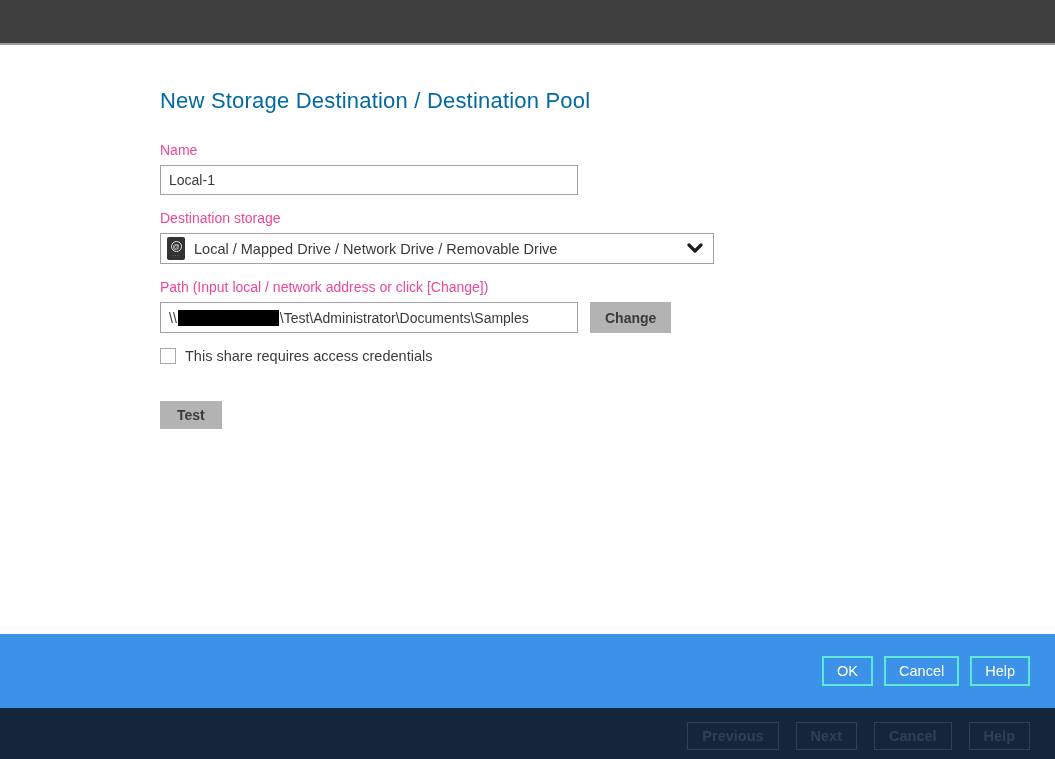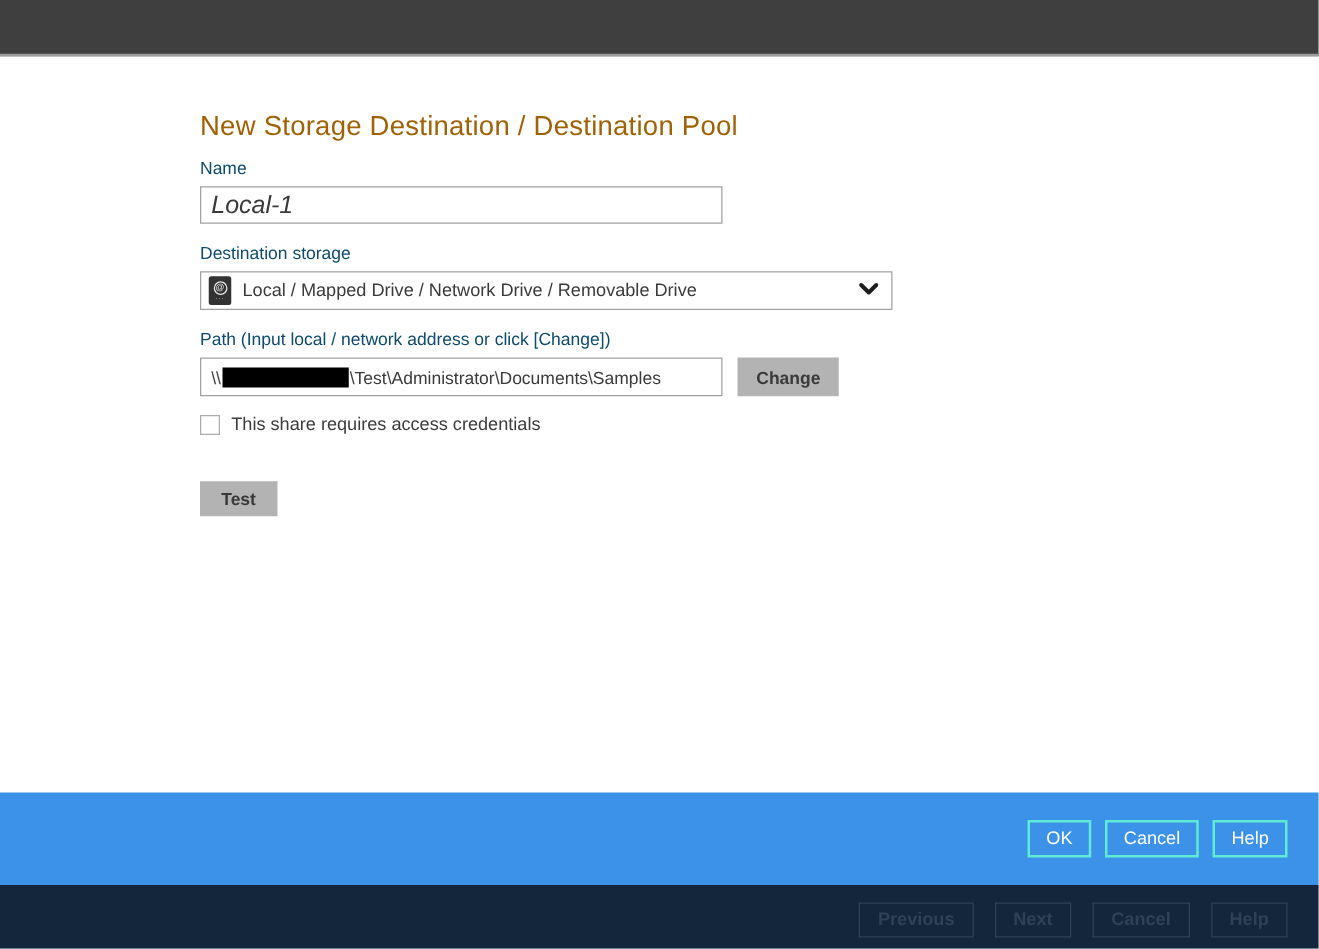--- a/index.html
+++ b/index.html
@@ -21,40 +21,39 @@
 
   
   .content {
     position: absolute; top: 47px; left: 0; right: 0; bottom: 125px;
     background: #ffffff;
     padding: 41px 0 0 160px;
   }
   .dialog-title {
     font-size: 22px;
     font-weight: 400;
-    color: #a16207;
+    color: #0369a1;
     letter-spacing: 0.2px;
-    margin-bottom: 12px;
+    margin-bottom: 28px;
   }
   .field-label {
     font-size: 14px;
-    color: #0c4a6e;
+    color: #ec4899;
     margin-bottom: 7px;
   }
   .text-input {
     width: 418px;
     height: 30px;
     border: 1px solid #a1a1a1;
     background: #ffffff;
     font-family: "Liberation Sans", sans-serif;
-    font-size: 20px;
+    font-size: 14px;
     color: #3a3a3a;
     padding: 0 8px;
     outline: none;
-    font-style: italic;
   }
   .field-group { margin-bottom: 15px; }
 
   
   .dropdown {
     width: 554px;
     height: 31px;
     border: 1px solid #a1a1a1;
     background: #ffffff;
     display: flex;

